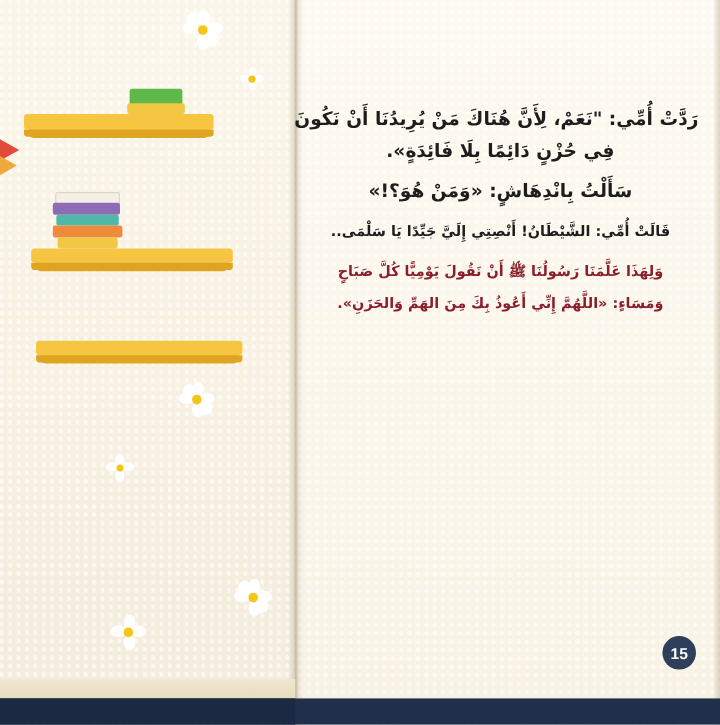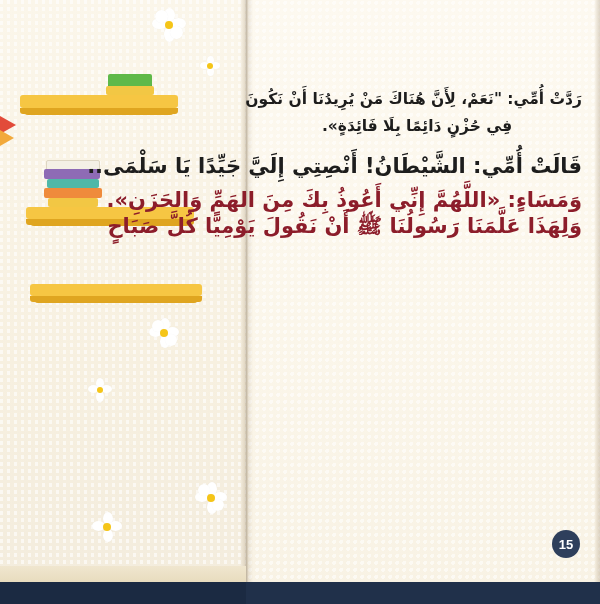--- a/index.html
+++ b/index.html
@@ -152,21 +152,21 @@
     font-family: "DejaVu Sans", sans-serif;
   }
   .line {
     font-size: 15.5px;
     line-height: 26.5px;
     letter-spacing: 0px;
     white-space: nowrap;
     font-weight: 700;
   }
   .line.small {
-    font-size: 21px;
+    font-size: 12px;
   }
   .line.red {
     color: #8c1d2a;
   }
   .para-gap {
     height: 7px;
   }
 
   
   .page-number {
@@ -282,25 +282,26 @@
     <div class="petal" style="left:11px;top:17px;width:10px;height:13px;"></div>
     <div class="petal" style="left:0px;top:9px;width:13px;height:10px;"></div>
     <div class="petal" style="left:17px;top:9px;width:13px;height:10px;"></div>
     <div class="center" style="left:11px;top:11px;width:8px;height:8px;"></div>
   </div>
 
   <div class="text-block">
     <div class="line">رَدَّتْ أُمِّي: "نَعَمْ، لِأَنَّ هُنَاكَ مَنْ يُرِيدُنَا أَنْ نَكُونَ</div>
     <div class="line">فِي حُزْنٍ دَائِمًا بِلَا فَائِدَةٍ».</div>
     <div class="para-gap"></div>
+    <div class="line">سَأَلْتُ بِانْدِهَاشٍ: «وَمَنْ هُوَ؟!»</div>
     <div class="para-gap"></div>
     <div class="line small">قَالَتْ أُمِّي: الشَّيْطَانُ! أَنْصِتِي إِلَيَّ جَيِّدًا يَا سَلْمَى..</div>
     <div class="para-gap"></div>
+    <div class="line small red">وَلِهَذَا عَلَّمَنَا رَسُولُنَا ﷺ أَنْ نَقُولَ يَوْمِيًّا كُلَّ صَبَاحٍ</div>
     <div class="line small red">وَمَسَاءٍ: «اللَّهُمَّ إِنِّي أَعُوذُ بِكَ مِنَ الهَمِّ وَالحَزَنِ».</div>
-    <div class="line small red">وَلِهَذَا عَلَّمَنَا رَسُولُنَا ﷺ أَنْ نَقُولَ يَوْمِيًّا كُلَّ صَبَاحٍ</div>
   </div>
 
   <div class="page-number">15</div>
 
   <div class="floor-band"></div>
   <div class="bottom-strip"></div>
   <div class="bottom-strip-left"></div>
 
 </div>
 

